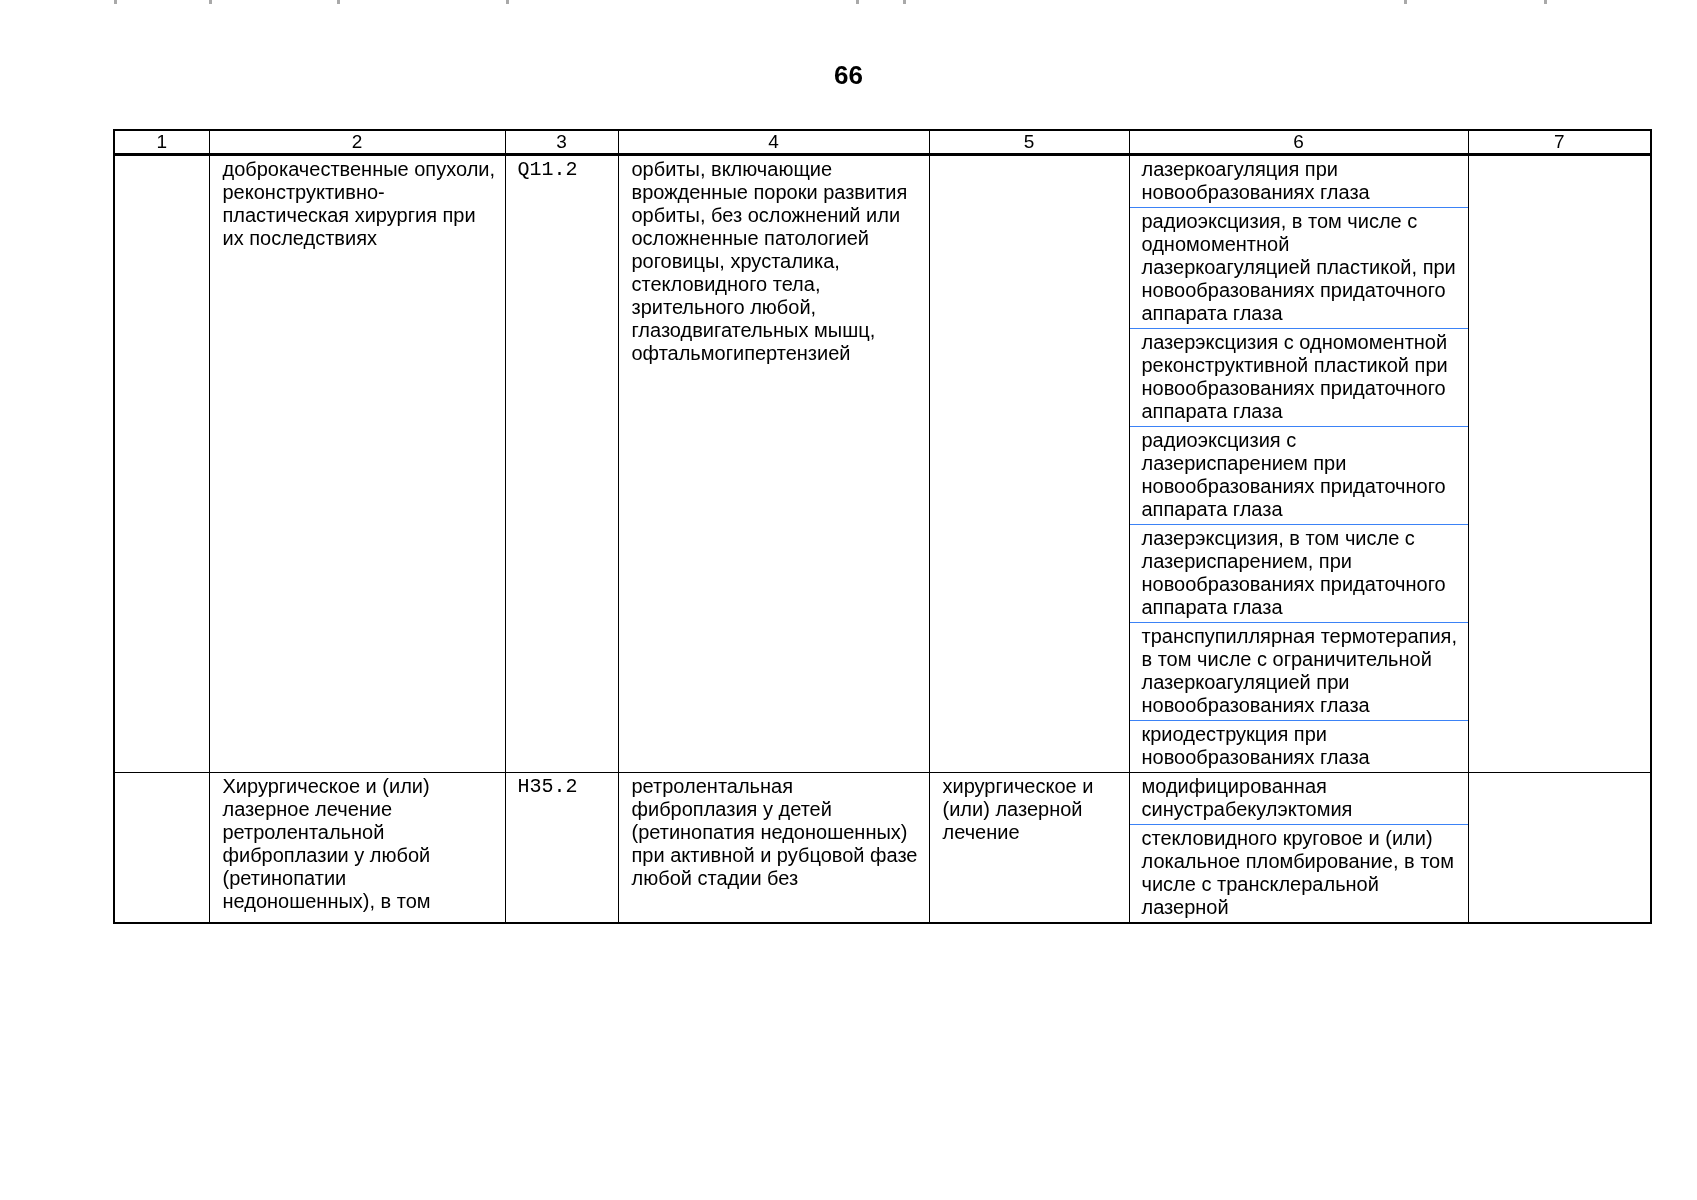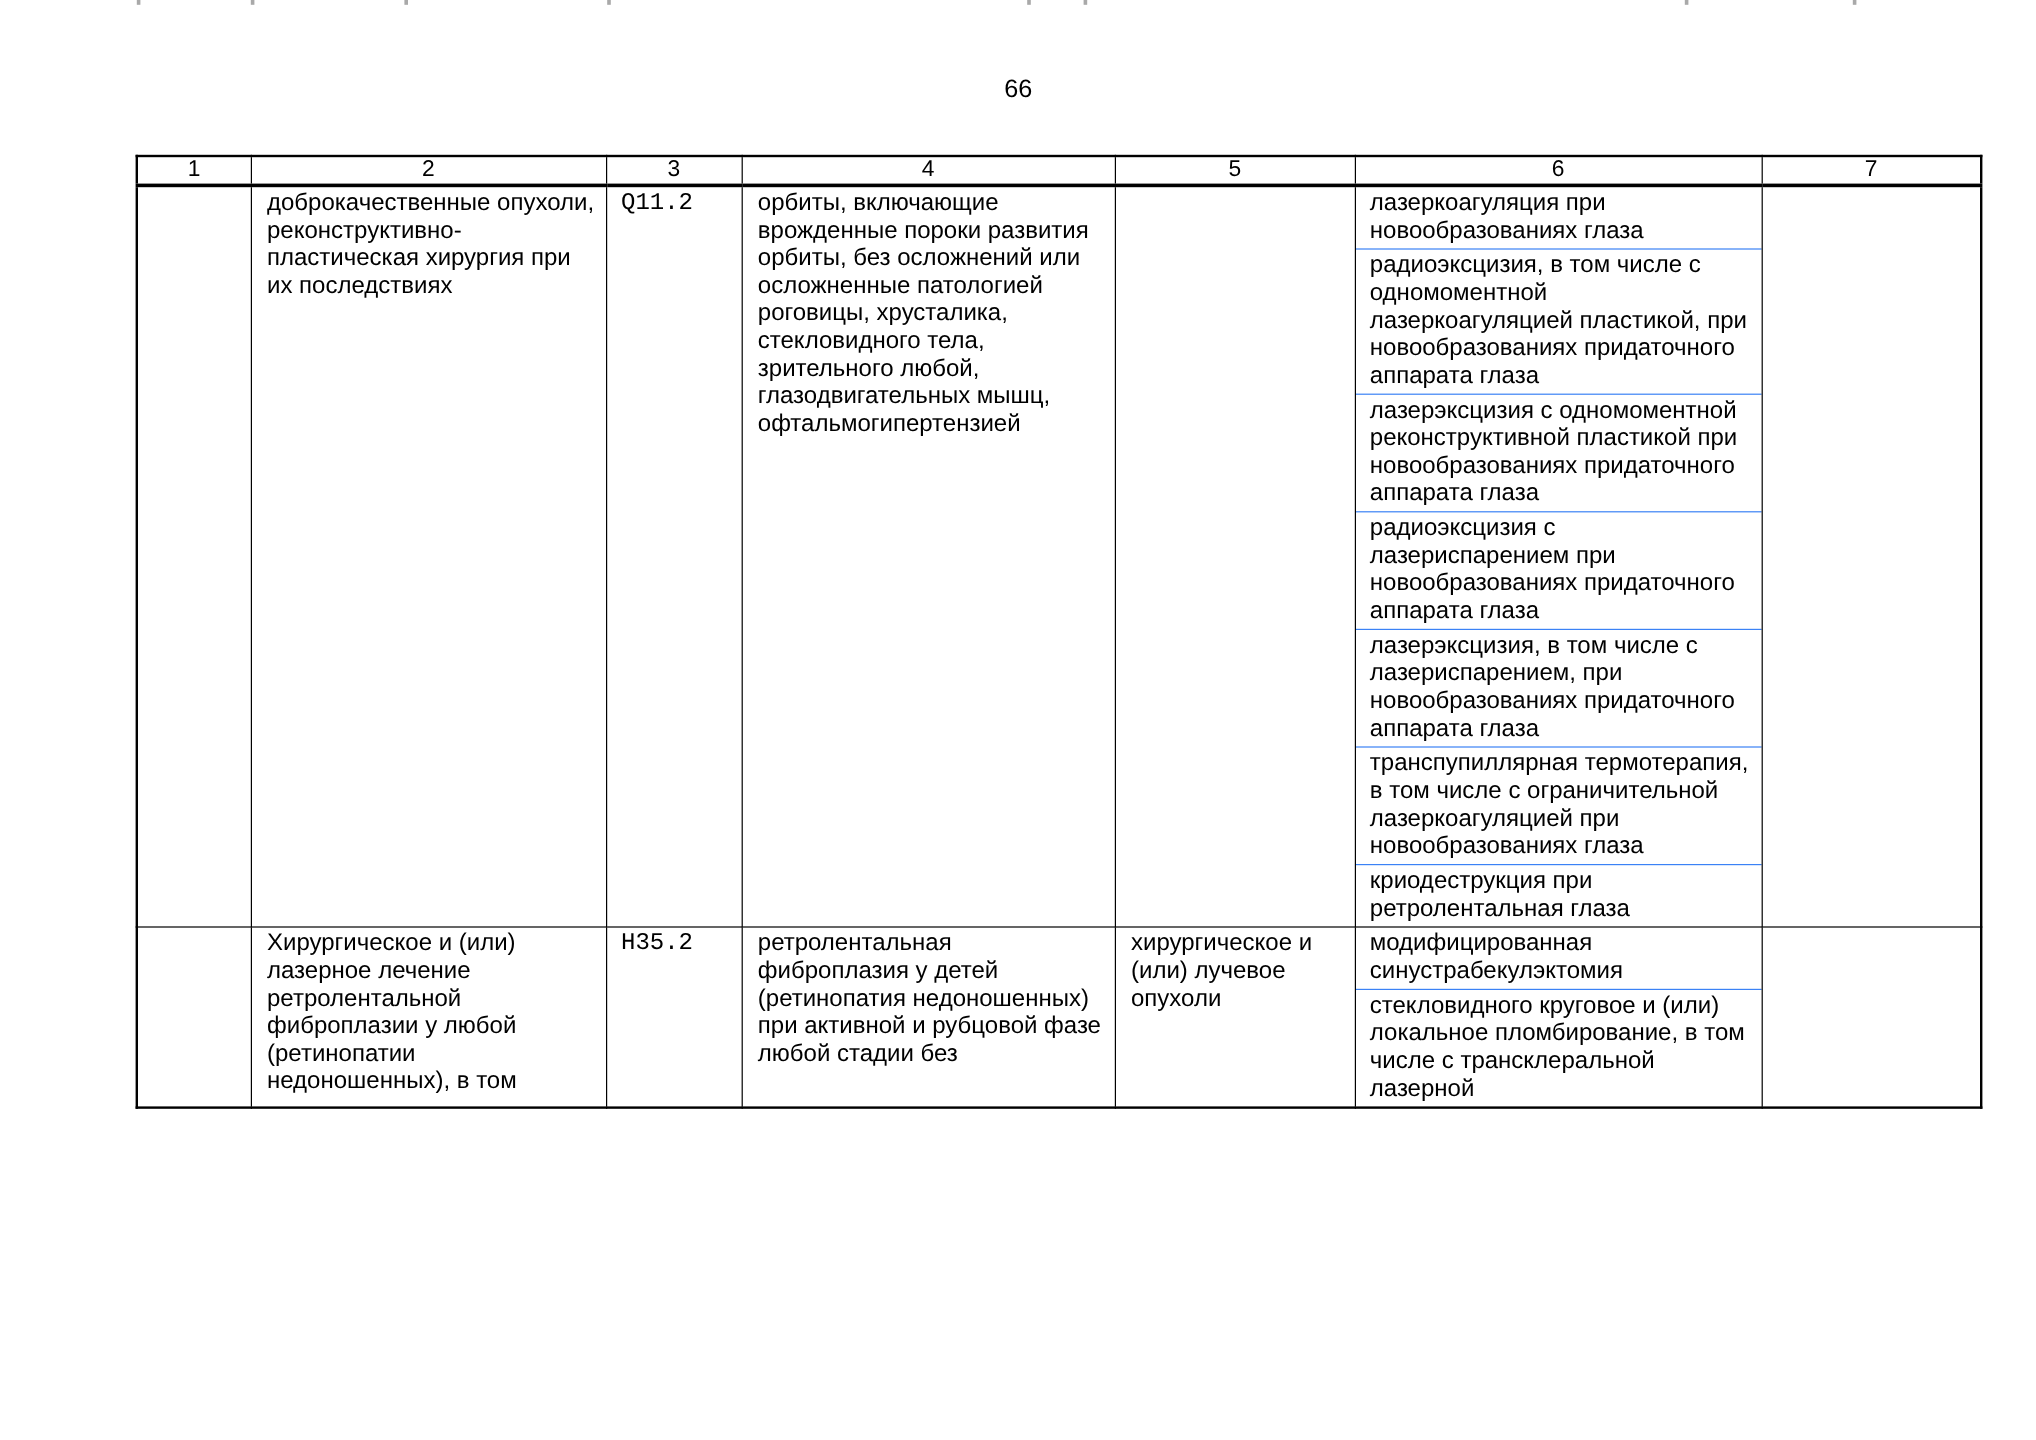--- a/index.html
+++ b/index.html
@@ -20,22 +20,23 @@
   .top-artifacts { position: absolute; top: 0; left: 0; width: 1697px; height: 5px; }
   .top-artifacts span {
     position: absolute; top: 0; width: 3px; height: 4px;
     background: #a9a9a9; display: block;
   }
 
   .page-number {
     position: absolute;
     top: 62px; left: 0; right: 0;
     text-align: center;
-    font-size: 21px;
+    font-size: 26px;
     line-height: 26px;
+    font-weight: bold;
   }
 
   table.main {
     position: absolute;
     left: 113px;
     top: 129px;
     width: 1537px;
     border-collapse: collapse;
     table-layout: fixed;
     border: 2px solid #000;
@@ -112,30 +113,30 @@
       <td class="cell-code">Q11.2</td>
       <td>орбиты, включающие врожденные пороки развития орбиты, без осложнений или осложненные патологией роговицы, хрусталика, стекловидного тела, зрительного любой, глазодвигательных мышц, офтальмогипертензией</td>
       <td></td>
       <td class="cell-sub">
         <div class="subrow">лазеркоагуляция при новообразованиях глаза</div>
         <div class="subrow">радиоэксцизия, в том числе с одномоментной лазеркоагуляцией пластикой, при новообразованиях придаточного аппарата глаза</div>
         <div class="subrow">лазерэксцизия с одномоментной реконструктивной пластикой при новообразованиях придаточного аппарата глаза</div>
         <div class="subrow">радиоэксцизия с лазериспарением при новообразованиях придаточного аппарата глаза</div>
         <div class="subrow">лазерэксцизия, в том числе с лазериспарением, при новообразованиях придаточного аппарата глаза</div>
         <div class="subrow">транспупиллярная термотерапия, в том числе с ограничительной лазеркоагуляцией при новообразованиях глаза</div>
-        <div class="subrow">криодеструкция при ретролентальная глаза</div>
+        <div class="subrow">криодеструкция при новообразованиях глаза</div>
       </td>
       <td></td>
     </tr>
     <tr>
       <td></td>
       <td>Хирургическое и (или) лазерное лечение ретролентальной фиброплазии у любой (ретинопатии недоношенных), в том</td>
       <td class="cell-code">Н35.2</td>
       <td>ретролентальная фиброплазия у детей (ретинопатия недоношенных) при активной и рубцовой фазе любой стадии без</td>
-      <td>хирургическое и (или) лучевое опухоли</td>
+      <td>хирургическое и (или) лазерной лечение</td>
       <td class="cell-sub">
         <div class="subrow">модифицированная синустрабекулэктомия</div>
         <div class="subrow">стекловидного круговое и (или) локальное пломбирование, в том числе с трансклеральной лазерной</div>
       </td>
       <td></td>
     </tr>
   </tbody>
 </table>
 
 </body></html>

